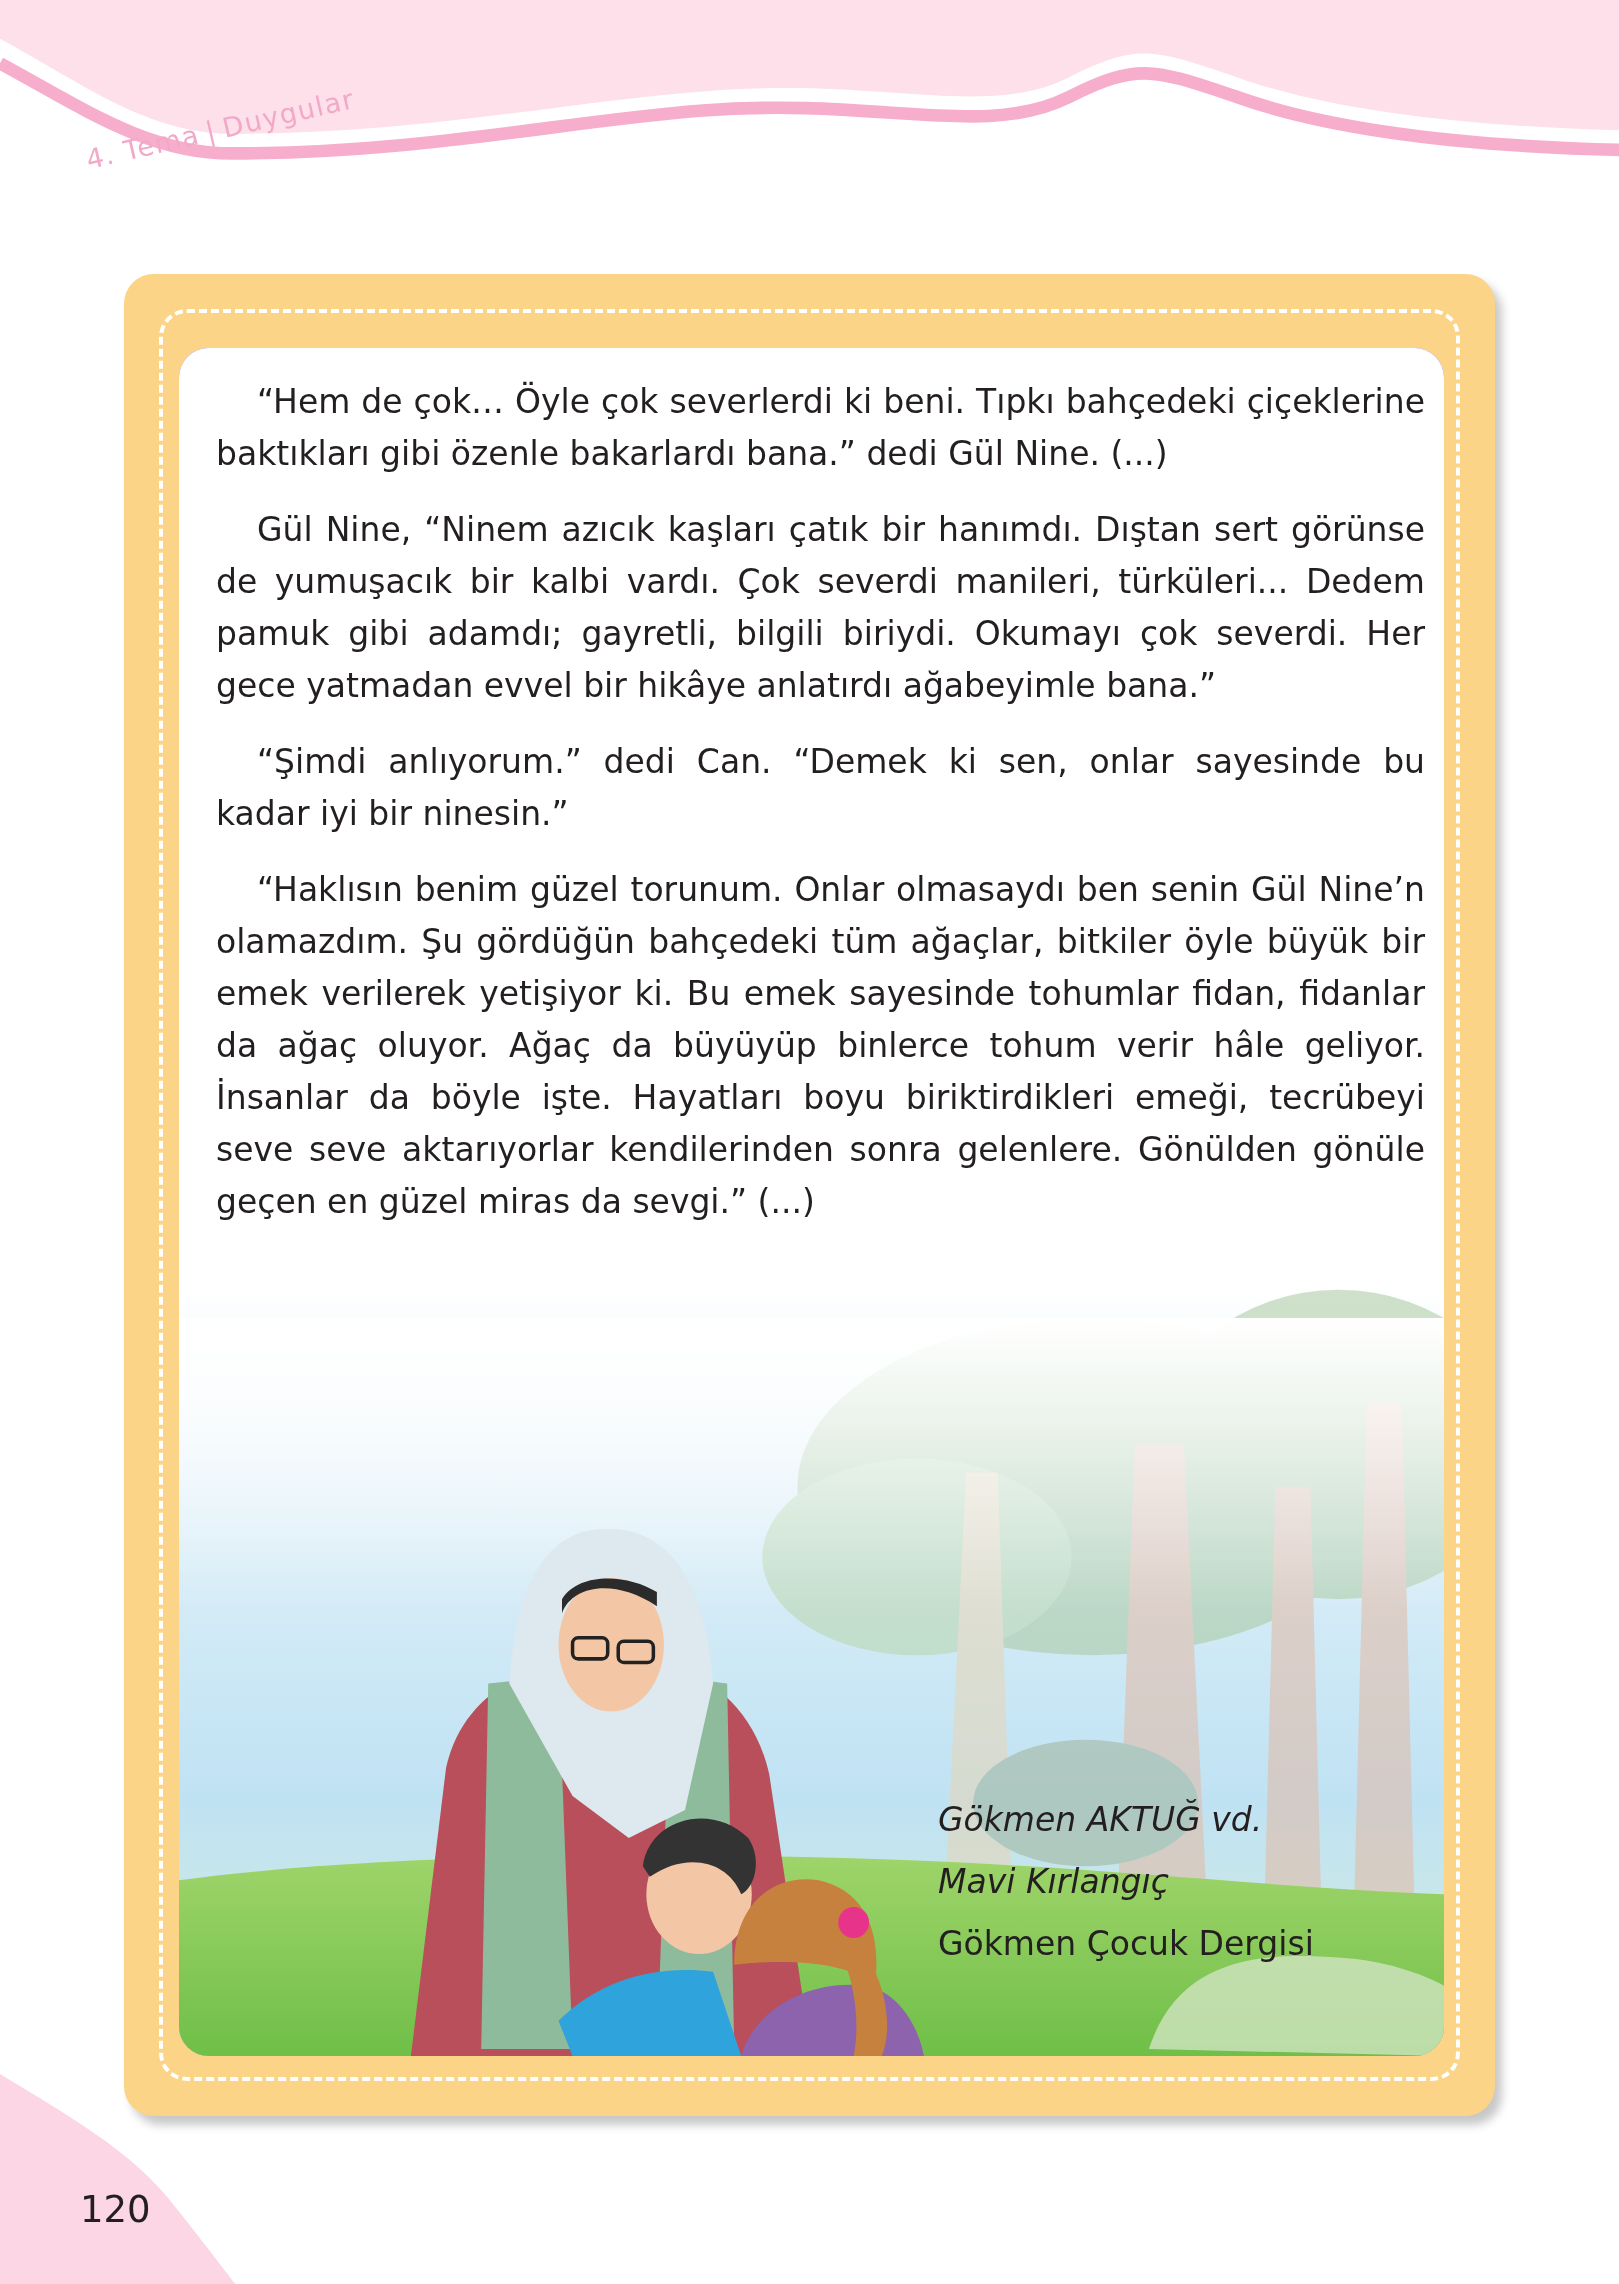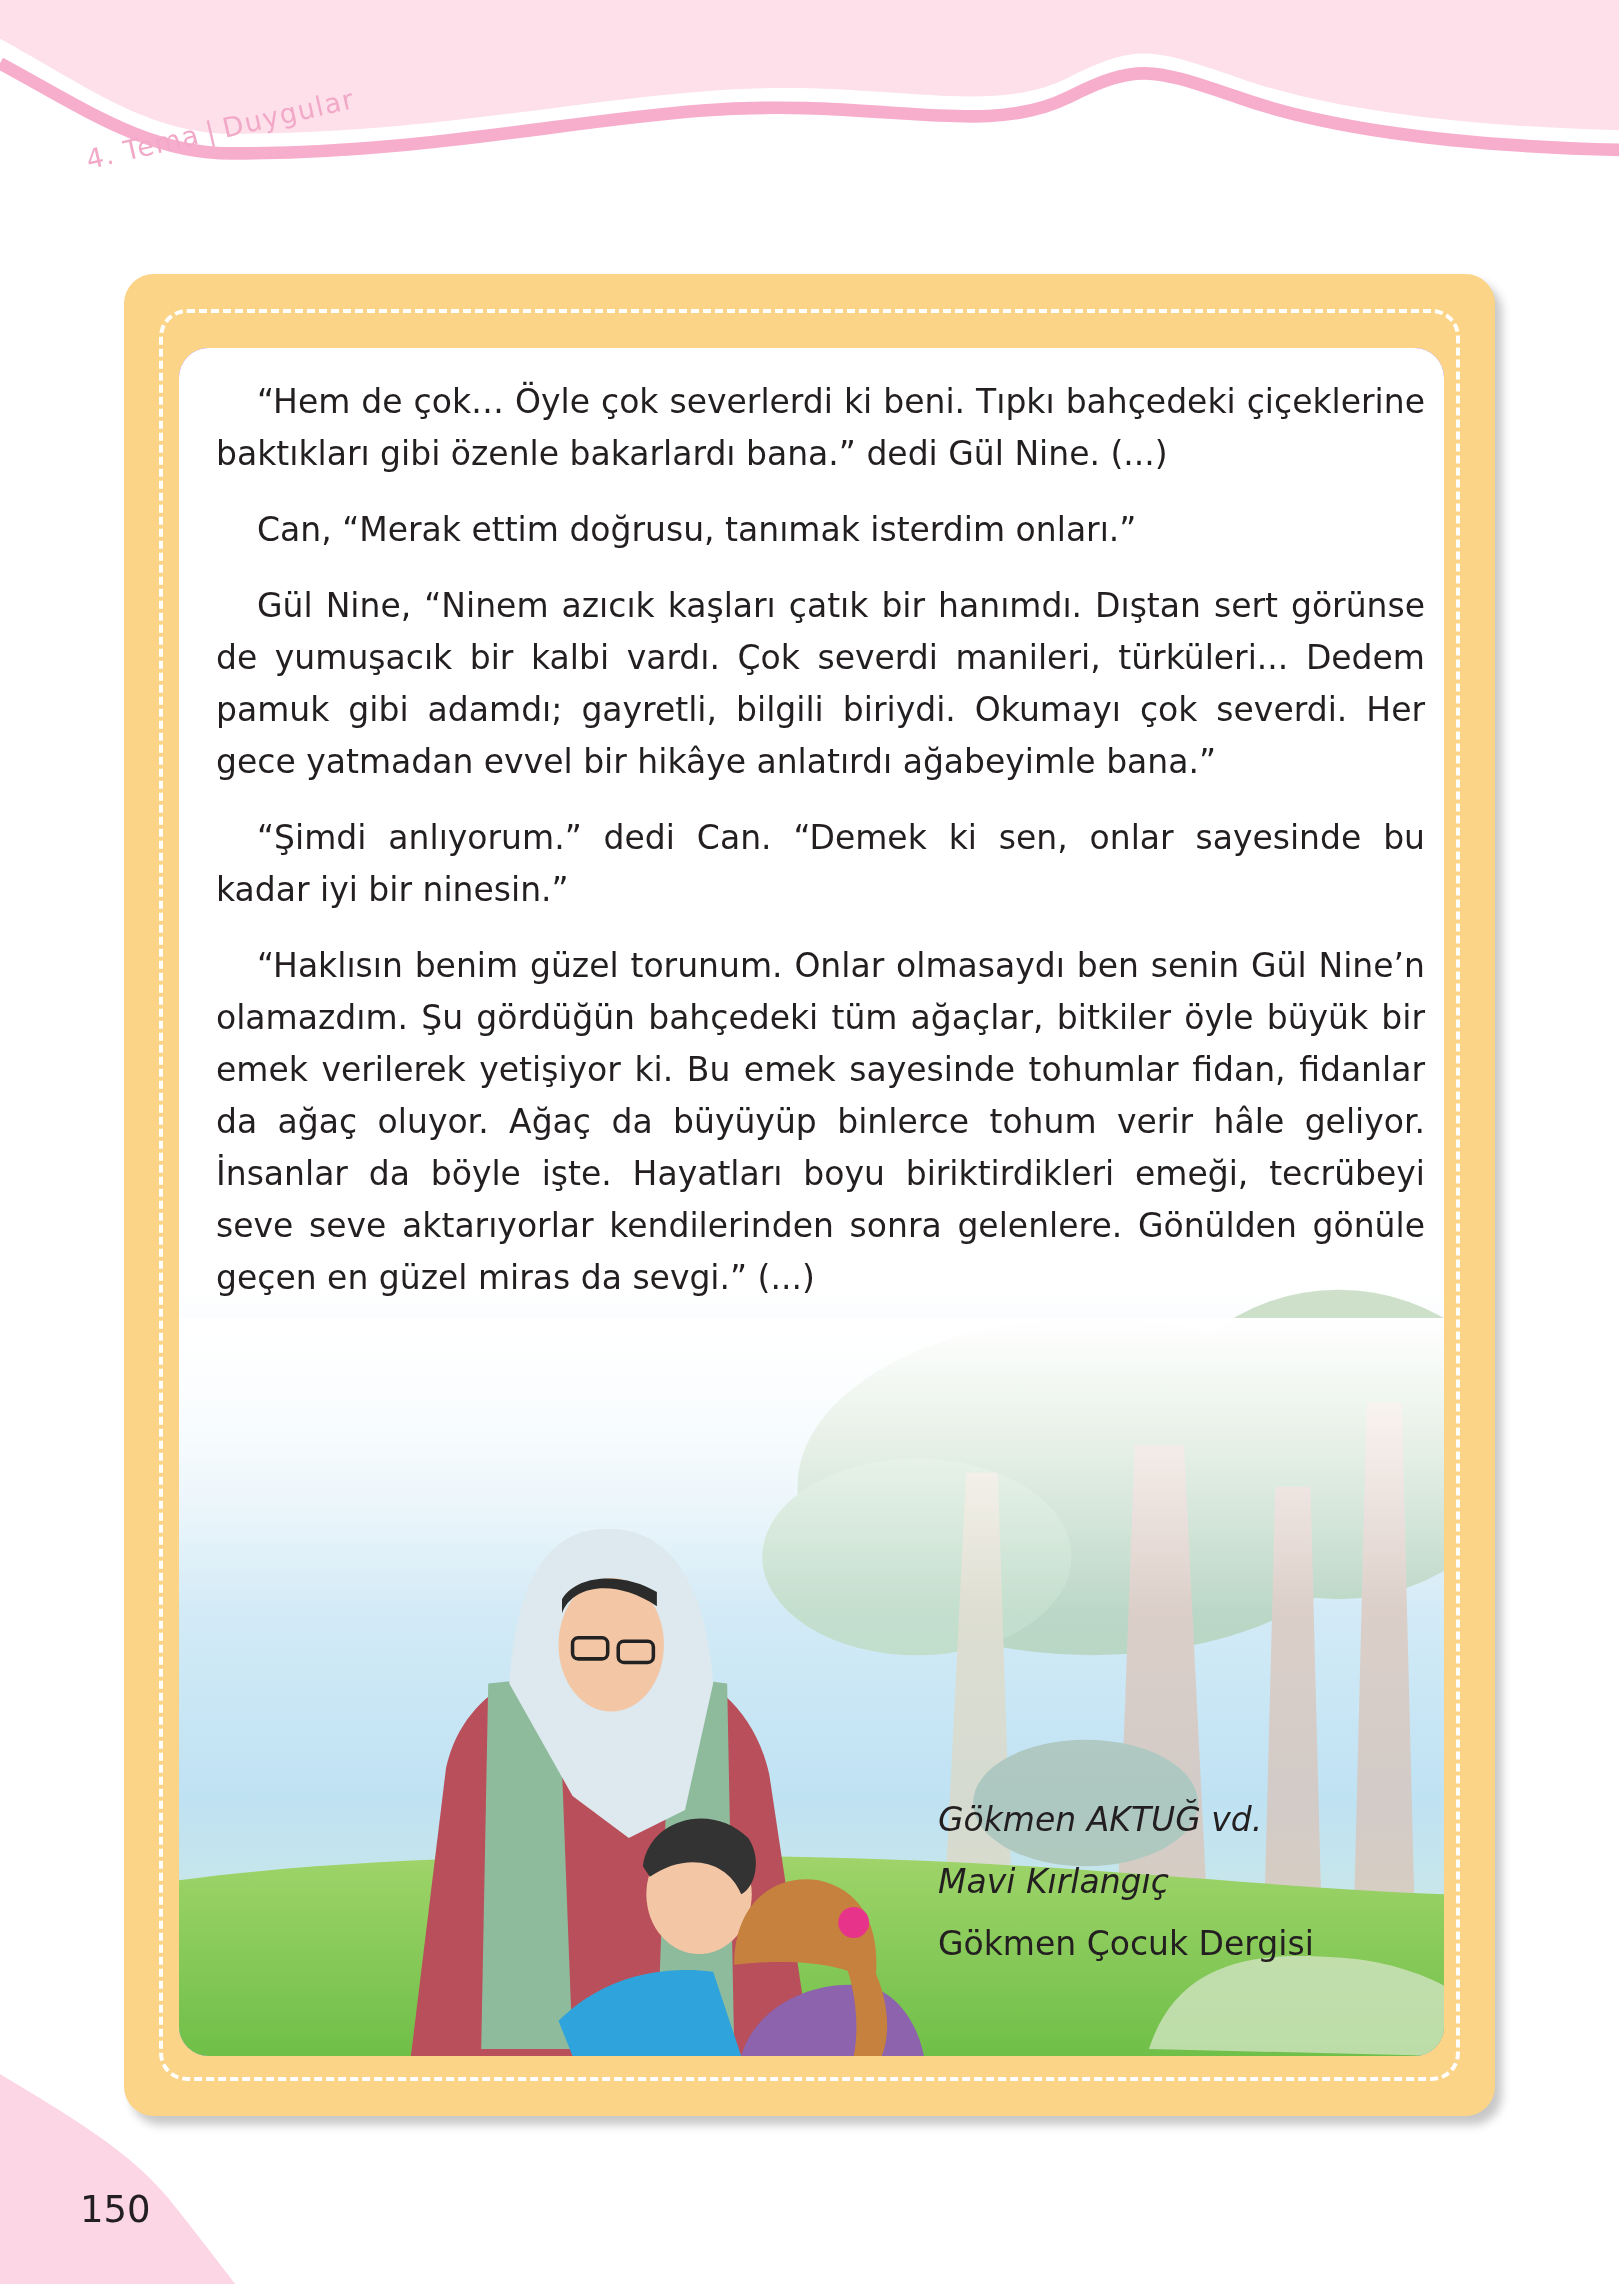--- a/index.html
+++ b/index.html
@@ -123,31 +123,30 @@
       <g>
         <path d="M800,2430 C820,2360 900,2320 980,2330 C1020,2340 1050,2380 1060,2430 Z" fill="#8d63ae"></path>
         <path d="M790,2300 C790,2210 850,2170 910,2180 C980,2195 1000,2260 990,2330 C960,2300 880,2290 790,2300 Z" fill="#c6813f"></path>
         <path d="M950,2250 C1000,2300 1020,2380 1000,2430 L960,2430 C970,2380 960,2320 940,2280 Z" fill="#c6813f"></path>
         <circle cx="960" cy="2240" r="22" fill="#e7348a"></circle>
       </g>
     </svg>
 
     <div class="text-block">
       <p>“Hem de çok… Öyle çok severlerdi ki beni. Tıpkı bahçedeki çiçeklerine baktıkları gibi özenle bakarlardı bana.” dedi Gül Nine. (...)</p>
-      <p>Can, “Merak ettim doğrusu, tanımak isterdim onları.”</p>
       <p>Gül Nine, “Ninem azıcık kaşları çatık bir hanımdı. Dıştan sert görünse de yumuşacık bir kalbi vardı. Çok severdi manileri, türküleri... Dedem pamuk gibi adamdı; gayretli, bilgili biriydi. Okumayı çok severdi. Her gece yatmadan evvel bir hikâye anlatırdı ağabeyimle bana.”</p>
       <p>“Şimdi anlıyorum.” dedi Can. “Demek ki sen, onlar sayesinde bu kadar iyi bir ninesin.”</p>
       <p>“Haklısın benim güzel torunum. Onlar olmasaydı ben senin Gül Nine’n olamazdım. Şu gördüğün bahçedeki tüm ağaçlar, bitkiler öyle büyük bir emek verilerek yetişiyor ki. Bu emek sayesinde tohumlar fidan, fidanlar da ağaç oluyor. Ağaç da büyüyüp binlerce tohum verir hâle geliyor. İnsanlar da böyle işte. Hayatları boyu biriktirdikleri emeği, tecrübeyi seve seve aktarıyorlar kendilerinden sonra gelenlere. Gönülden gönüle geçen en güzel miras da sevgi.” (...)</p>
     </div>
 
     <div class="credits">
       <div class="it">Gökmen AKTUĞ vd.</div>
       <div class="it">Mavi Kırlangıç</div>
       <div>Gökmen Çocuk Dergisi</div>
     </div>
   </div>
 </div>
 
 <svg class="corner-blob" viewBox="0 0 360 299" preserveAspectRatio="none">
   <path d="M0,0 C90,55 190,110 250,190 C290,240 320,280 335,299 L0,299 Z" fill="#fcd6e4"></path>
 </svg>
-<div class="page-number">150</div>
+<div class="page-number">120</div>
 
 
 </body></html>

